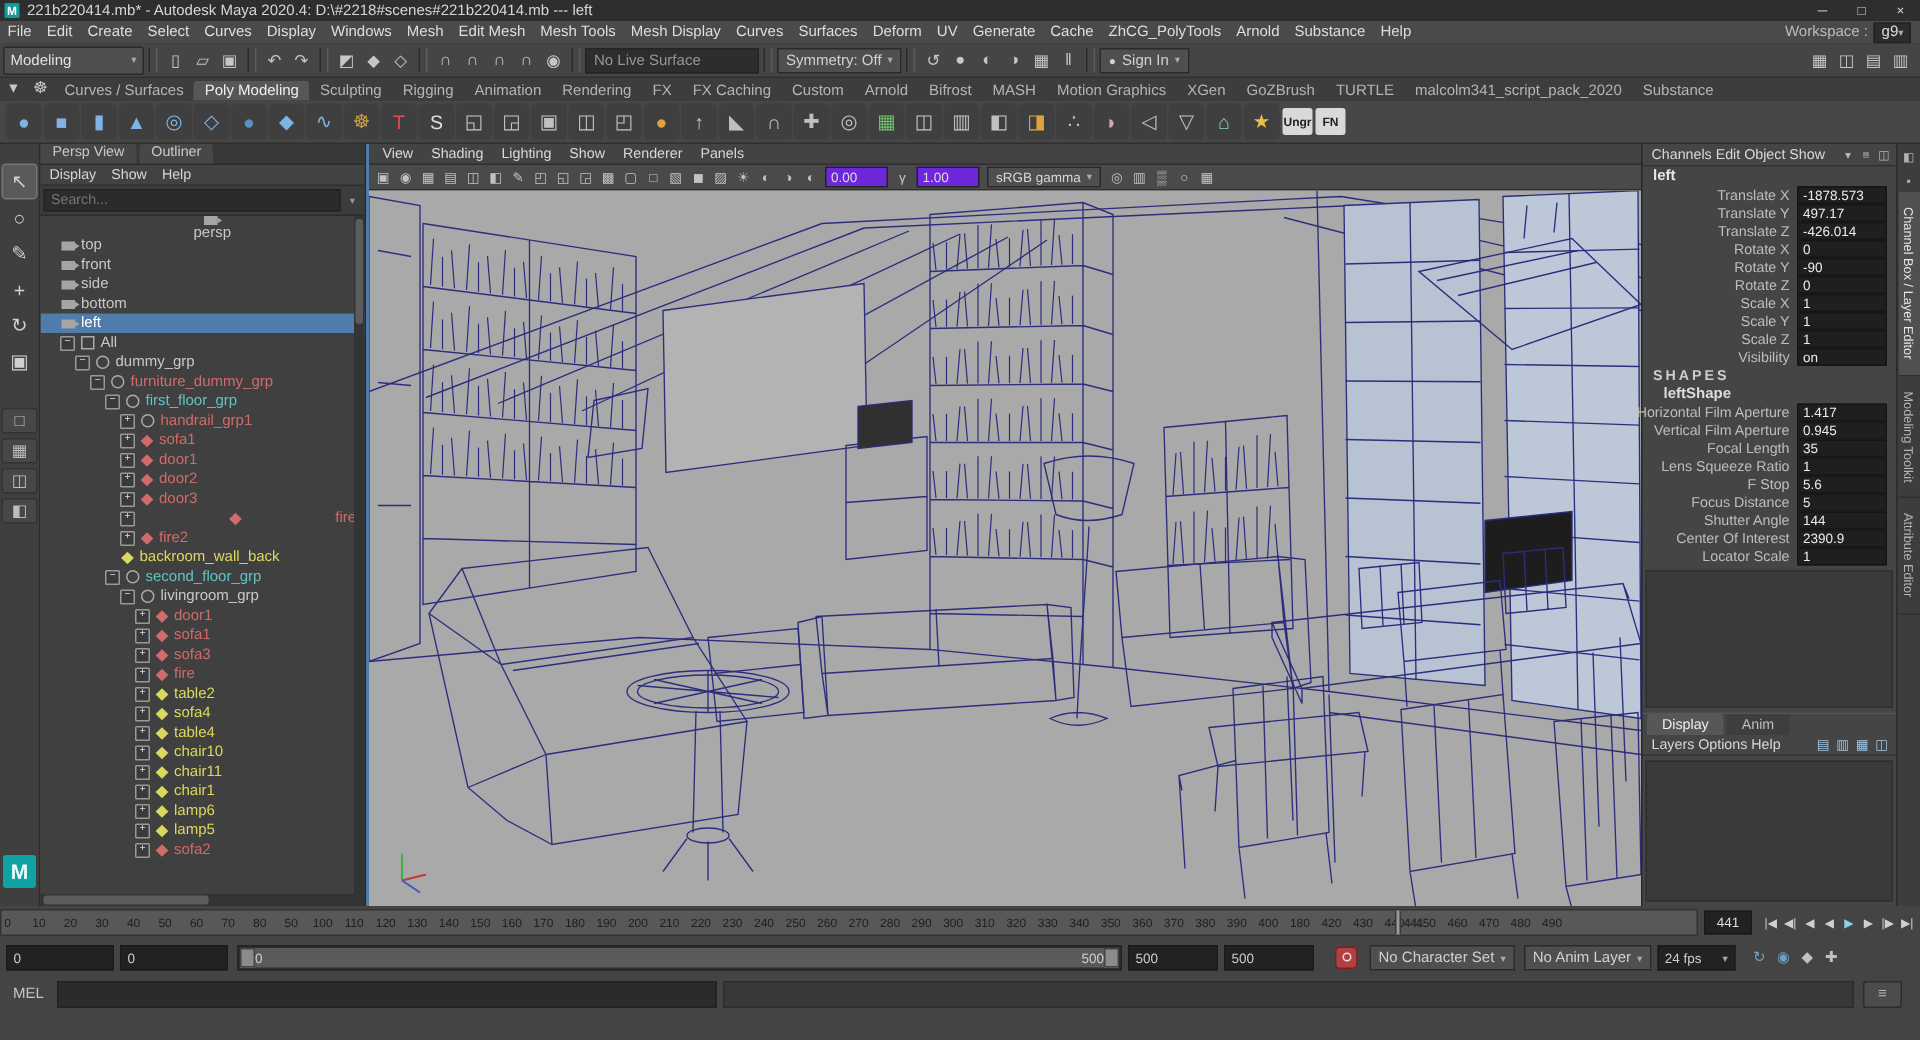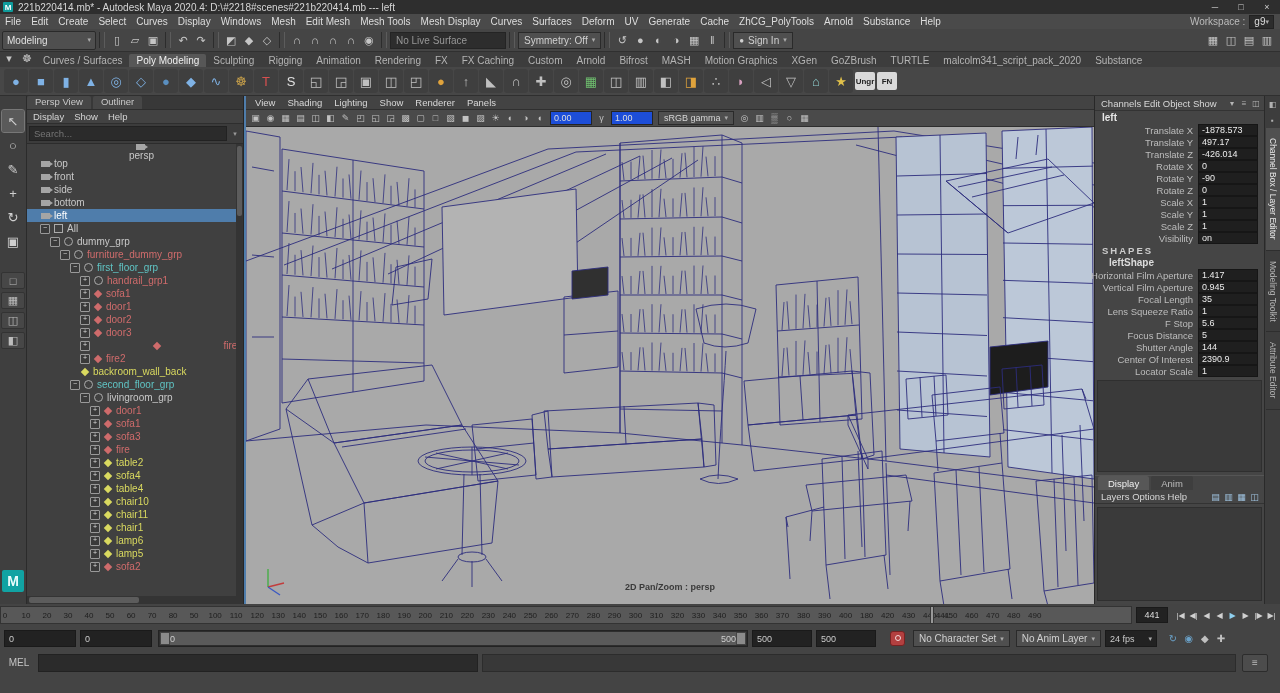--- a/index.html
+++ b/index.html
@@ -63,21 +63,21 @@
   .vscroll{position:absolute;right:0;top:0;width:7px;height:100%;background:#343434;}
   .vscroll .thumb{position:absolute;left:1px;top:2px;width:5px;height:70px;background:#5c5c5c;border-radius:2px;}
   #outl-hscroll{height:8px;background:#343434;position:relative;}
   #outl-hscroll .thumb{position:absolute;left:2px;top:1px;width:110px;height:6px;background:#5c5c5c;border-radius:2px;}
   
   #viewport{left:244px;top:96px;width:850px;height:508px;background:#444;border-left:2px solid #4f7dab;box-sizing:border-box;display:flex;flex-direction:column;}
   #vp-menus{height:13px;display:flex;gap:2px;align-items:center;background:#434343;border-bottom:1px solid #2f2f2f;padding-left:4px;}
   .vp-menu{padding:0 5px;font-size:9.5px;color:#d8d8d8;}
   #vp-toolbar{height:16px;display:flex;align-items:center;background:#4a4a4a;border-bottom:1px solid #2e2e2e;padding-left:2px;}
   .vpt{width:15px;height:14px;display:flex;align-items:center;justify-content:center;color:#c2c2c2;font-size:9px;flex:none;}
-  .vp-field{width:34px;height:12px;background:#1d4ed8;border:1px solid #242424;color:#ddd;font-size:9px;display:flex;align-items:center;padding:0 3px;margin:0 2px;flex:none;}
+  .vp-field{width:34px;height:12px;background:#6d28d9;border:1px solid #242424;color:#ddd;font-size:9px;display:flex;align-items:center;padding:0 3px;margin:0 2px;flex:none;}
   #vp-colorspace{height:12px;background:#4f4f4f;border:1px solid #2a2a2a;color:#d6d6d6;font-size:9px;display:flex;align-items:center;gap:4px;padding:0 5px;margin:0 3px;flex:none;}
   #canvas-wrap{position:relative;flex:1;background:#a9a9a9;overflow:hidden;}
   #vp-overlay{position:absolute;left:0;right:0;bottom:12px;text-align:center;color:#3a3a3a;font-weight:bold;font-size:9px;}
   
   #channelbox{left:1094px;top:96px;width:170px;height:508px;background:#454545;border-left:1px solid #282828;box-sizing:border-box;display:flex;flex-direction:column;}
   #cb-menus{height:14px;display:flex;gap:8px;align-items:center;padding-left:6px;border-bottom:1px solid #333;}
   .cb-menu{font-size:9.5px;color:#d8d8d8;}
   #cb-menu-icons{margin-left:auto;display:flex;padding-right:2px;}
   .cb-mi{width:12px;height:12px;display:flex;align-items:center;justify-content:center;color:#b5b5b5;font-size:8px;}
   #cb-name{height:13px;line-height:13px;padding-left:7px;font-weight:bold;color:#e6e6e6;font-size:10px;}
@@ -774,21 +774,20 @@
             <line x1="592" y1="245.88888888888889" x2="592" y2="210.74666666666667"></line>
             <line x1="599" y1="245.5" x2="601" y2="210.21"></line>
             <line x1="606" y1="245.11111111111111" x2="604" y2="222.13888888888889"></line>
           </g>
         <g stroke-width="1.3" fill="none">
           <path d="M22 460 L22 442" stroke="#3fae3f"></path>
           <path d="M22 460 L38 456" stroke="#c23c3c"></path>
           <path d="M22 460 L34 468" stroke="#3c5ac2"></path>
         </g>
       </svg>
-      <div id="vp-overlay">2D Pan/Zoom : persp</div>
     </div>
   </div>
 
   <div id="channelbox" class="abs">
     <div id="cb-menus">
       <span class="cb-menu" id="cb-menu-anchor"><span class="cb-menu">Channels  </span><span class="cb-menu">Edit  </span><span class="cb-menu">Object  </span><span class="cb-menu">Show  </span></span>
       <div id="cb-menu-icons">
           <span class="cb-mi">▾</span>
           <span class="cb-mi">≡</span>
           <span class="cb-mi">◫</span>

